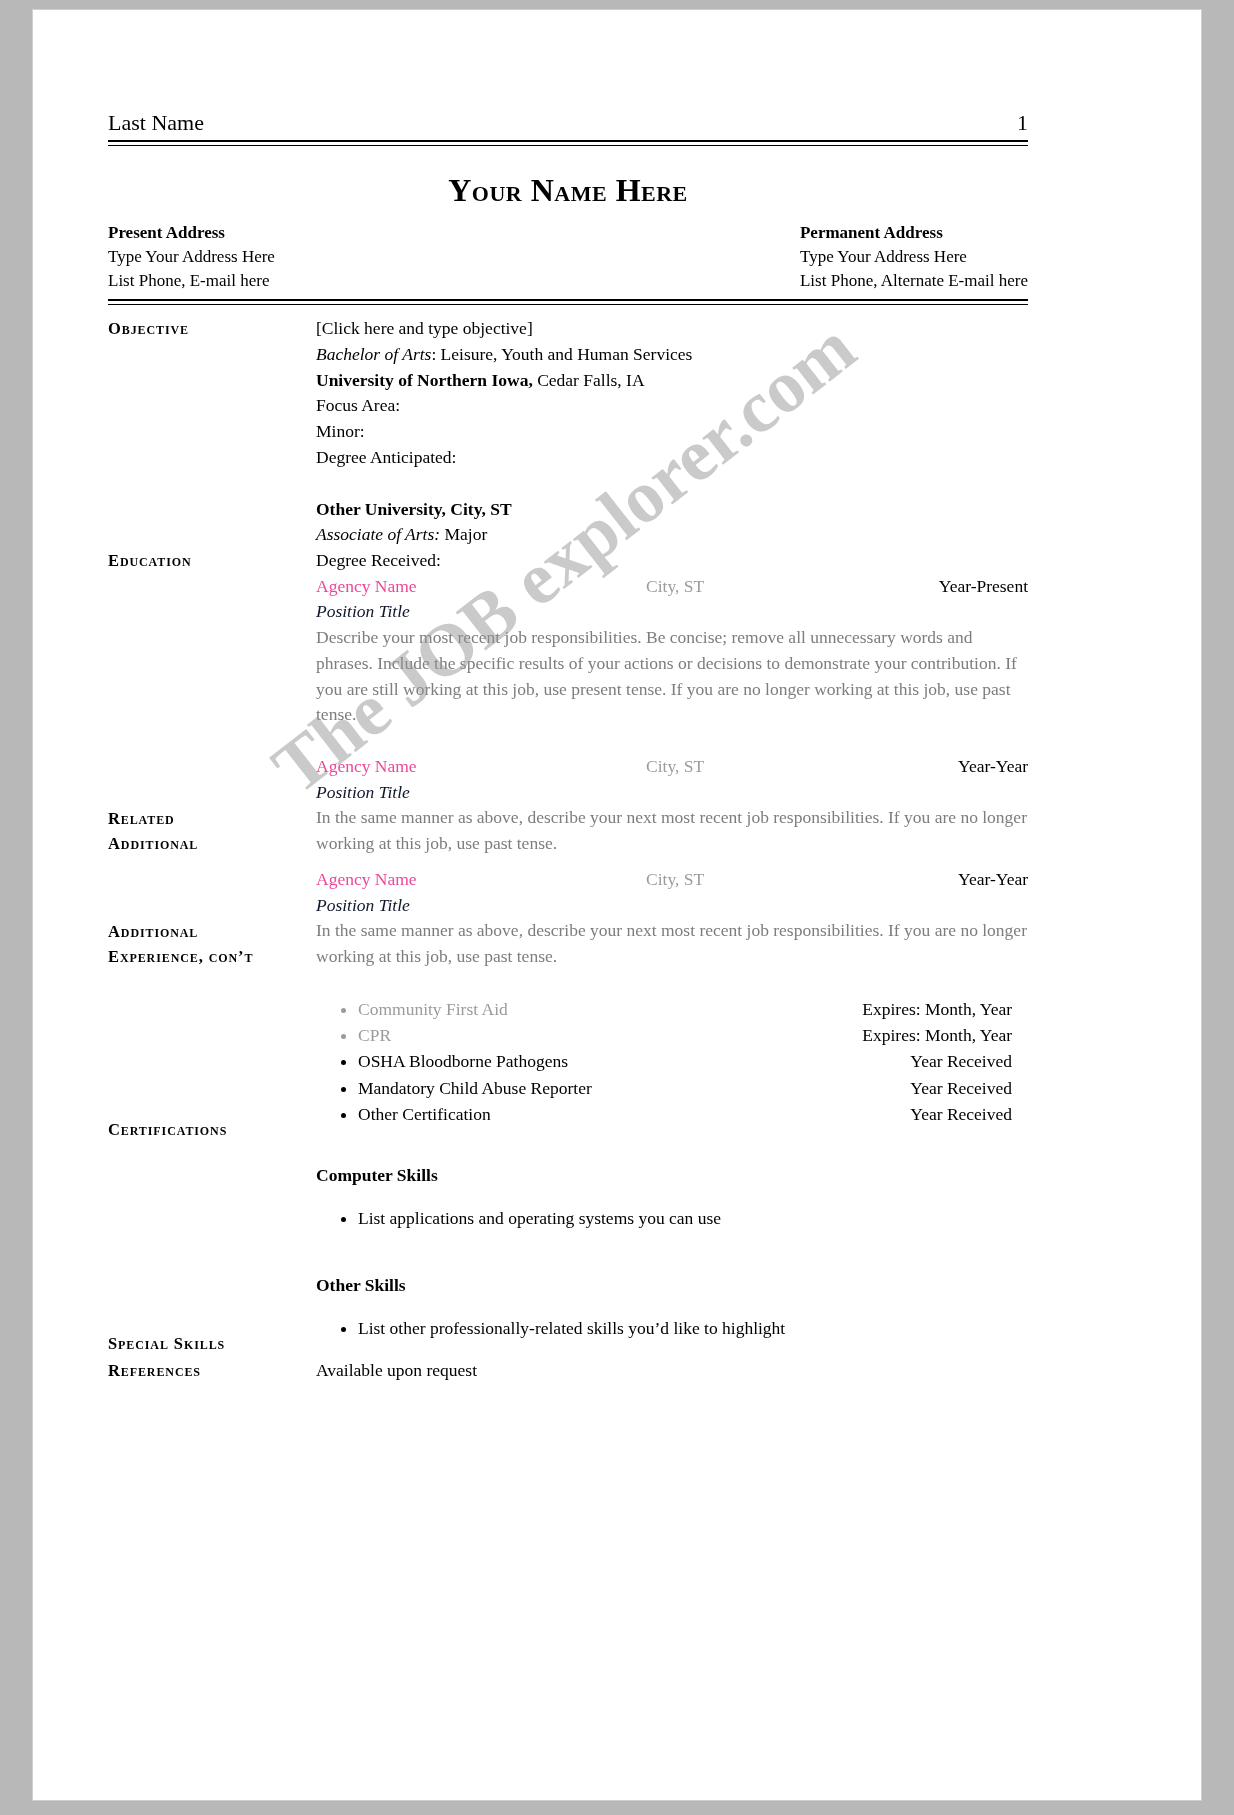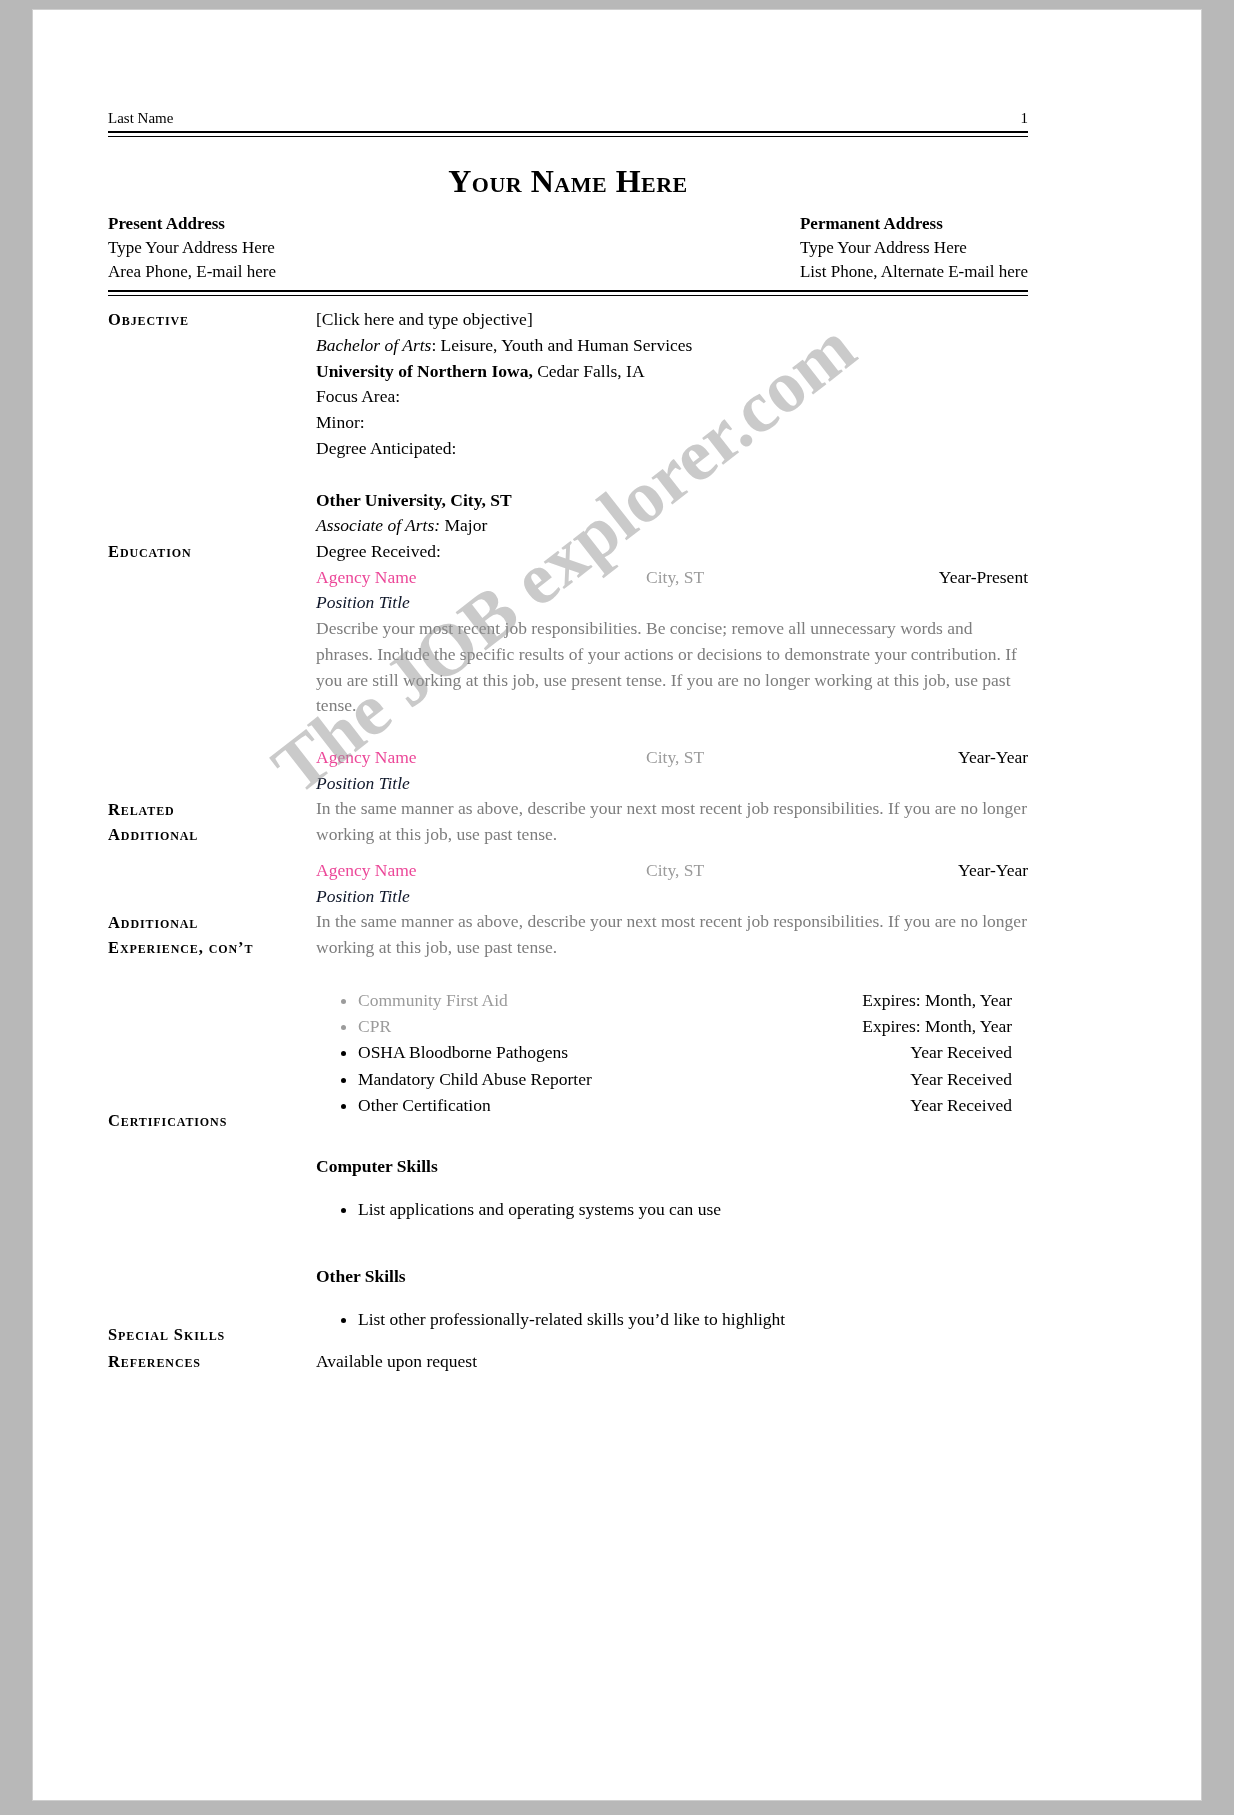--- a/index.html
+++ b/index.html
@@ -27,21 +27,21 @@
     position: absolute;
     left: 75px;
     top: 100px;
     width: 920px;
   }
   
   .runhead {
     display: flex;
     justify-content: space-between;
     align-items: flex-end;
-    font-size: 15px;
+    font-size: 22px;
     color: #000;
     padding-bottom: 4px;
   }
   .rule-double {
     border-top: 2.5px solid #000;
     border-bottom: 1.2px solid #000;
     height: 3px;
     margin-bottom: 26px;
   }
   .title {
@@ -158,21 +158,21 @@
       <span>1</span>
     </div>
     <div class="rule-double"></div>
 
     <div class="title">Your Name Here</div>
 
     <div class="addresses">
       <div class="addr-left">
         <div class="addr-head">Present Address</div>
         <div>Type Your Address Here</div>
-        <div>Area Phone, E-mail here</div>
+        <div>List Phone, E-mail here</div>
       </div>
       <div class="addr-right">
         <div class="addr-head">Permanent Address</div>
         <div>Type Your Address Here</div>
         <div>List Phone, Alternate E-mail here</div>
       </div>
     </div>
     <div class="rule-double2"></div>
 
     <div class="row">

